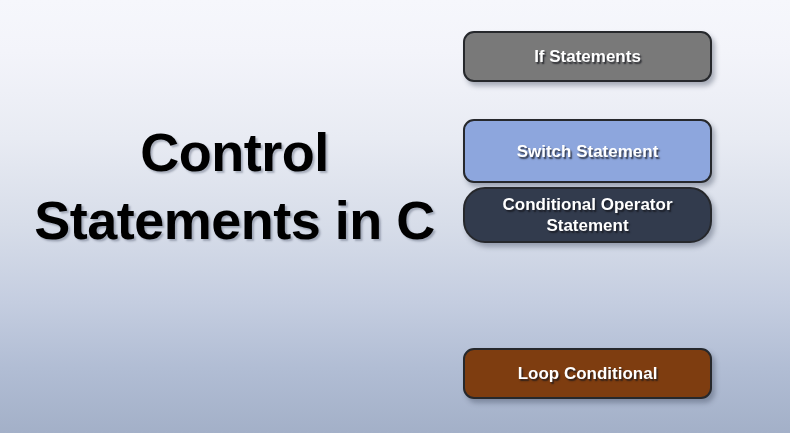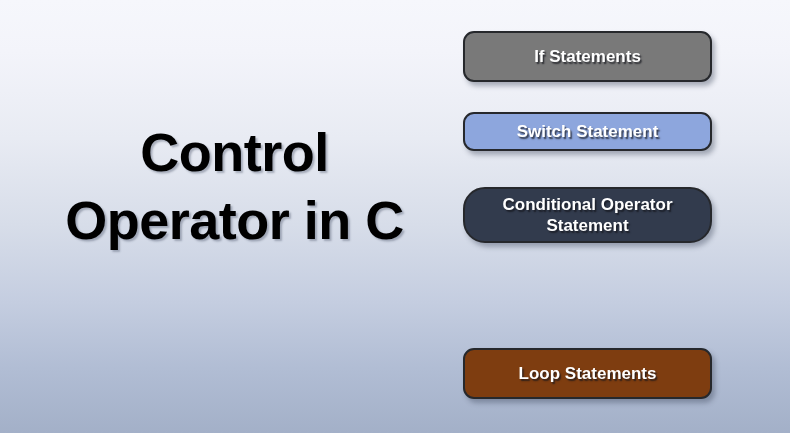--- a/index.html
+++ b/index.html
@@ -74,48 +74,48 @@
     font-family: "Liberation Sans", sans-serif;
     font-weight: bold;
     font-size: 17px;
     line-height: 21px;
     color: #ffffff;
     text-shadow: 1.5px 1.5px 1.5px rgba(20,22,28,0.75);
     padding: 0 10px;
   }
 
   #pill-if       { top: 0px;   height: 51px; background-color: #797979; }
-  #pill-switch   { top: 81px;  height: 39px; background-color: #8da6dd; }
+  #pill-switch   { top: 88px;  height: 64px; background-color: #8da6dd; }
   #pill-cond     { top: 156px; height: 56px; background-color: #323b4d; border-radius: 22px; }
   #pill-goto     { top: 234px; height: 51px; background-color: #a4d38c; }
   #pill-loop     { top: 317px; height: 51px; background-color: #7e3d10; }
 </style>
 </head>
 <body>
 
 <div id="slide">
 
   <div id="title-block">
     <div class="title-line">Control</div>
-    <div class="title-line">Operator in C</div>
+    <div class="title-line">Statements in C</div>
   </div>
 
   <div id="button-stack">
 
     <div class="pill" id="pill-if">
       <span class="pill-label">If Statements</span>
     </div>
 
     <div class="pill" id="pill-switch">
       <span class="pill-label">Switch Statement</span>
     </div>
 
     <div class="pill" id="pill-cond">
       <span class="pill-label">Conditional Operator Statement</span>
     </div>
 
 
     <div class="pill" id="pill-loop">
-      <span class="pill-label">Loop Statements</span>
+      <span class="pill-label">Loop Conditional</span>
     </div>
 
   </div>
 </div>
 
 </body></html>

